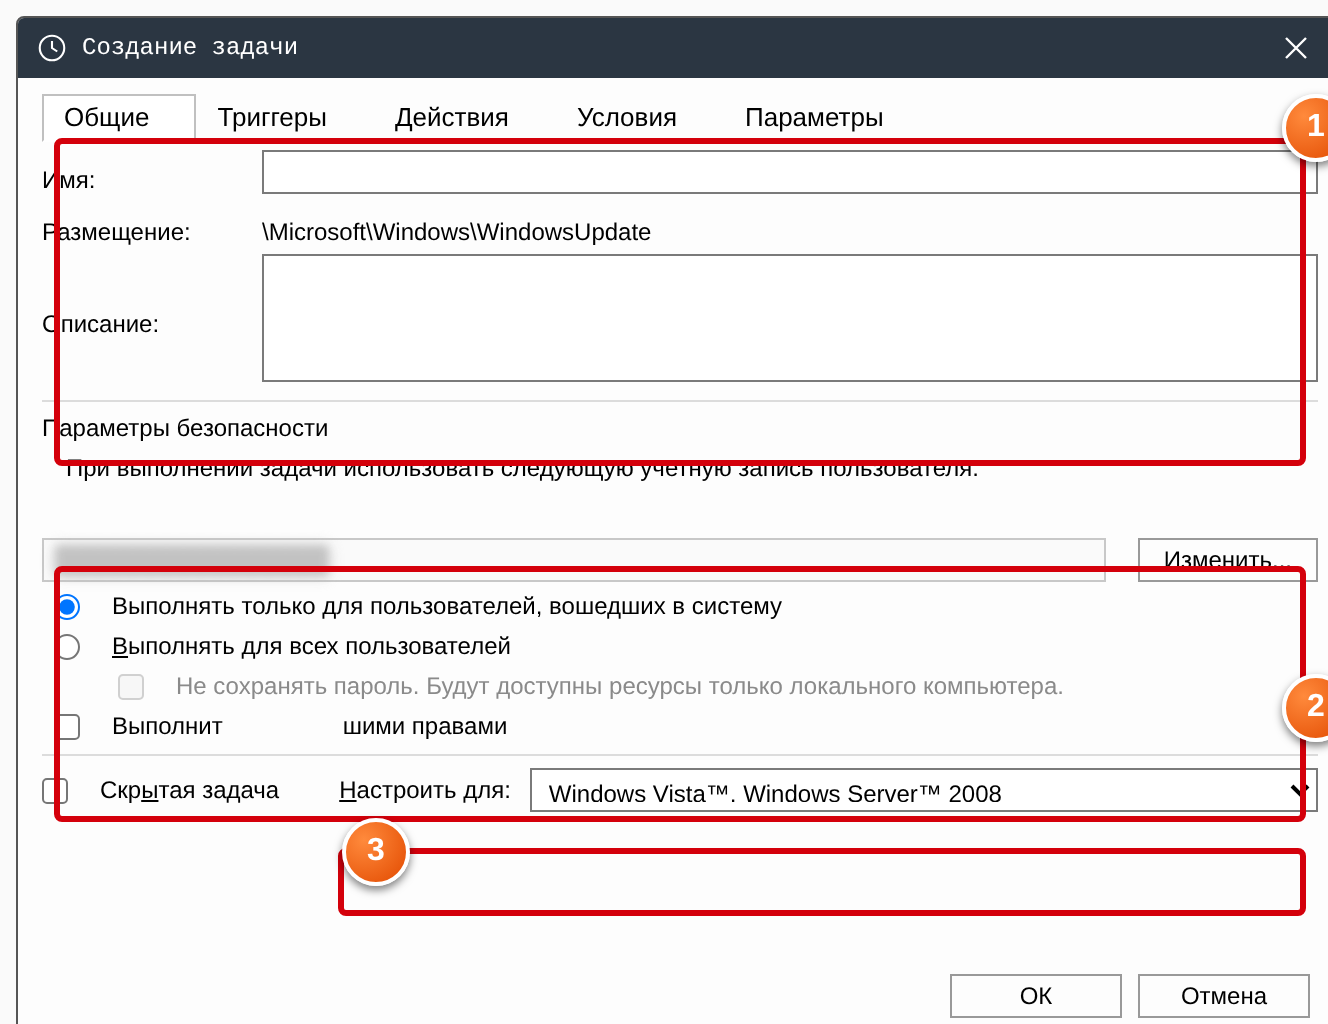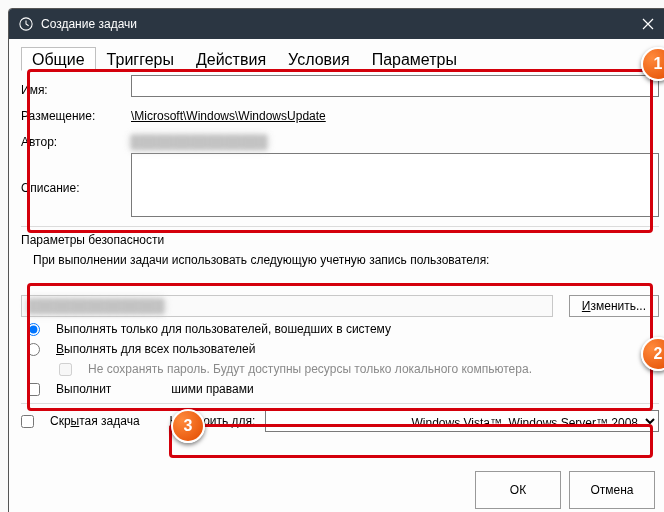--- a/index.html
+++ b/index.html
@@ -1,54 +1,54 @@
 <!DOCTYPE html>
 <html><head>
 <meta charset="utf-8">
 <style>
   * { box-sizing: border-box; }
   body { margin: 0; padding: 8px; background: #fafafa; font-family: "Segoe UI", Tahoma, sans-serif; font-size: 12px; color: #000; }
   .frame { width: 664px; height: 512px; position: relative; border: 1px solid #555; background: #fdfdfd; border-radius: 4px; overflow: hidden; }
   .titlebar { height: 30px; background: #2b3642; color: #fff; display: flex; align-items: center; padding: 0 10px; position: relative; }
   .title-icon { width: 14px; height: 14px; margin-right: 8px; }
-  .title-text { font-size: 12px; }
+  .title-text { font-size: 12px; font-family: Liberation Mono, monospace; }
   .close-x { position: absolute; right: 0; top: 0; width: 46px; height: 30px; display: flex; align-items: center; justify-content: center; }
   .close-x svg { stroke: #fff; }
   
   .client { position: absolute; top: 30px; left: 0; right: 0; bottom: 0; background: #fdfdfd; padding: 8px 12px 10px 12px; }
   
   .tabs { display: flex; height: 24px; border-bottom: 1px solid #c0c0c0; margin-bottom: 4px; }
-  .tab { padding: 3px 10px 2px 10px; font-size: 16px; border: 1px solid transparent; border-bottom: none; cursor: default; position: relative; }
+  .tab { padding: 3px 22px 2px 10px; font-size: 13px; border: 1px solid transparent; border-bottom: none; cursor: default; position: relative; }
   .tab.active { background: #fff; border: 1px solid #c0c0c0; border-bottom: 1px solid #fff; margin-bottom: -1px; }
   
   .row { display: flex; align-items: flex-end; margin: 4px 0; min-height: 22px; }
   .lbl { width: 110px; flex: 0 0 110px; }
-  .val { flex: 1; text-decoration: underline; }
+  .val { flex: 1; }
   input[type="text"].field { width: 100%; height: 22px; border: 1px solid #7a7a7a; padding: 0 4px; font-family: inherit; font-size: 12px; }
   .plain-val { color: #000; }
   .blurred { color: #bdbdbd; text-shadow: 0 0 6px #bbb; filter: blur(2px); opacity:.9; }
   textarea.desc { width: 100%; height: 64px; border: 1px solid #7a7a7a; resize: none; font-family: inherit; font-size: 12px; padding: 2px 4px; }
   
   .hr { height: 1px; background: #dcdcdc; margin: 6px 0; }
   
   .sec-title { margin: 2px 0 6px 0; }
   
   .acct-box { display: flex; gap: 16px; margin-top: 28px; }
   .acct-field { flex: 1; height: 22px; border: 1px solid #c8c8c8; background: #fafafa; padding: 0 6px; display:flex; align-items:center; }
   .btn { height: 22px; min-width: 90px; background: #fdfdfd; border: 1px solid #999; font-family: inherit; font-size: 12px; padding: 0 12px; cursor: default; }
   
   .opt { display: flex; align-items: center; gap: 16px; margin: 4px 0 4px 6px; line-height: 16px; }
   .opt input { margin: 0; }
   .indented { margin-left: 38px; color: #8a8a8a; }
   
   .bottom-row { display: flex; align-items: center; gap: 10px; margin-top: 2px; }
-  select.combo { flex: 1; height: 22px; border: 1px solid #7a7a7a; font-family: inherit; font-size: 12px; padding: 4px 4px; background: #fff; text-align: right; }
+  select.combo { flex: 1; height: 22px; border: 1px solid #7a7a7a; font-family: inherit; font-size: 12px; padding: 4px 4px; background: #fff; }
   
   .footer { position: absolute; bottom: 10px; right: 16px; display: flex; gap: 8px; }
-  .footer .btn { min-width: 86px; height: 38px; }
+  .footer .btn { min-width: 86px; height: 22px; }
   
   
   .hi { position: absolute; border: 3px solid #d4000b; border-radius: 4px; pointer-events: none; }
   .badge { position: absolute; width: 34px; height: 34px; border-radius: 50%; background: radial-gradient(circle at 30% 30%, #ff8a3c, #e24a00); border: 2px solid #fff; box-shadow: 0 2px 4px rgba(0,0,0,.5); display: flex; align-items: center; justify-content: center; color: #fff; font-weight: bold; font-size: 16px; pointer-events: none; z-index:20; }
   
   .u { text-decoration: underline; text-underline-offset: 1px; }
   
   #hi1 { top: 60px; left: 18px; right: 18px; height: 164px; }
   #hi2 { top: 274px; left: 18px; right: 18px; height: 128px; }
   #hi3 { top: 415px; left: 160px; right: 18px; height: 34px; }
@@ -84,24 +84,20 @@
       <div class="tab">Параметры</div>
     </div>
 
     <div class="row">
       <div class="lbl">Имя:</div>
       <div class="val"><input type="text" class="field" value="" style=""></div>
     </div>
     <div class="row">
       <div class="lbl">Размещение:</div>
       <div class="val plain-val">\Microsoft\Windows\WindowsUpdate</div>
-    </div>
-    <div class="row">
-      <div class="lbl">Автор:</div>
-      <div class="val plain-val blurred">████████████████</div>
     </div>
     <div class="row" style="align-items:center;">
       <div class="lbl" style="padding-top:2px">Описание:</div>
       <div class="val"><textarea class="desc" style=""></textarea></div>
     </div>
 
     <div class="hr"></div>
 
     <div class="sec-title">Параметры безопасности</div>
     <div style="margin:4px 12px;">При выполнении задачи использовать следующую учетную запись пользователя:</div>

